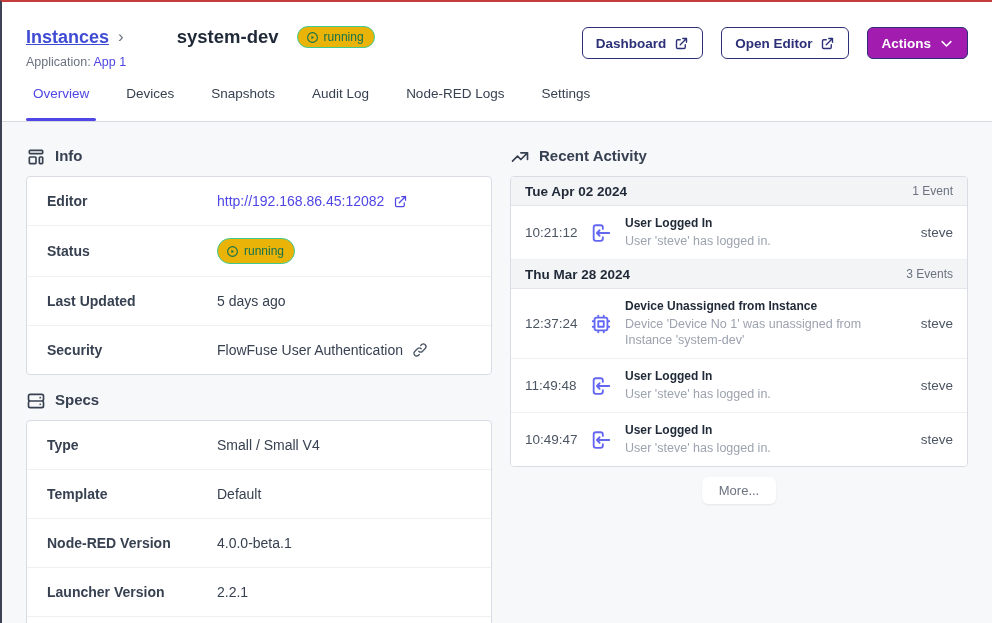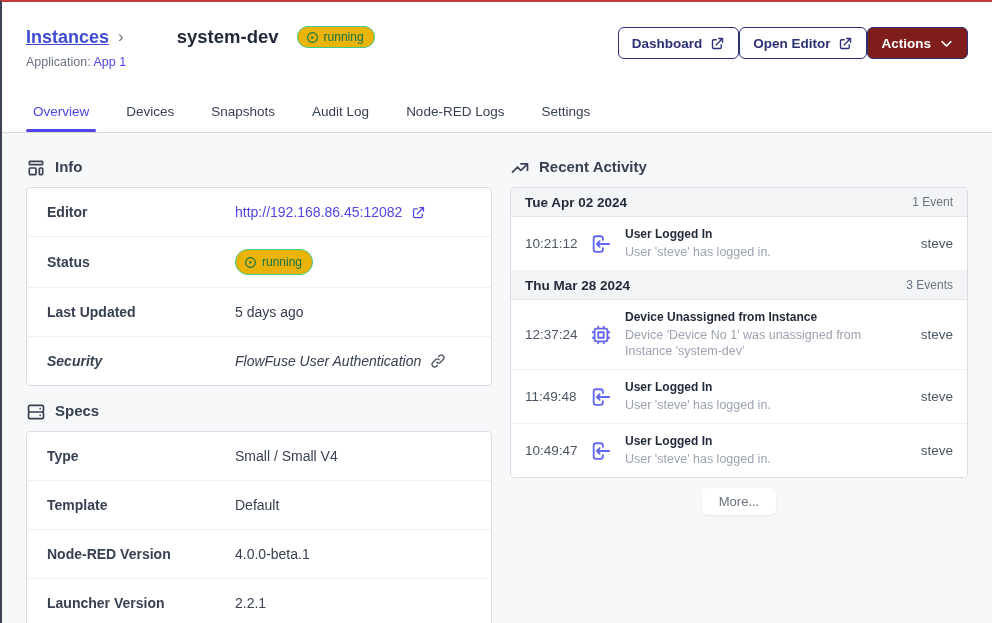--- a/index.html
+++ b/index.html
@@ -15,45 +15,45 @@
   .breadcrumb-row { display:flex; align-items:center; }
   .crumb-parent { color:#3f4bd3; font-weight:bold; font-size:18px; cursor:pointer;text-decoration:underline; }
   .crumb-sep { color:#6b7280; font-size:17px; margin:0 9px; }
   .crumb-current { color:#1f2937; font-weight:bold; font-size:18.5px;margin-left:44px; }
   .badge { display:inline-flex; align-items:center; gap:5px; background:#eab308; border:1px solid #43c98e;
            color:#14724e; border-radius:999px; padding:3px 10px 3px 8px; font-size:12px; }
   .badge svg { width:13px; height:13px; }
   .breadcrumb-row .badge { margin-left:18px; }
   .app-row { margin-top:7px; font-size:12.5px; color:#6b7280; }
   .app-link { color:#4f46e5; cursor:pointer; }
-  .header-buttons { position:absolute; top:25px; right:24px; display:flex; gap:0; }
+  .header-buttons { position:absolute; top:25px; right:24px; display:flex; gap:18px; }
   .btn { height:32px; display:inline-flex; align-items:center; gap:8px; padding:0 13px;
          border-radius:6px; font-size:13.5px; font-weight:bold; cursor:pointer;
          font-family:"Liberation Sans","DejaVu Sans",sans-serif; }
   .btn svg { width:15px; height:15px; }
   .btn-outline { border:1.5px solid #2b3077; color:#2b3077; background:#fff; }
-  .btn-primary { background:#7f1d1d; color:#fff; border:1.5px solid #2b3077; }
+  .btn-primary { background:#a21caf; color:#fff; border:1.5px solid #2b3077; }
   .tabs { display:flex; gap:37px; margin-top:17px; padding-left:7px; }
-  .tab { font-size:13.5px; color:#374151; padding-bottom:13px; position:relative; cursor:pointer;margin-top:18px; }
+  .tab { font-size:13.5px; color:#374151; padding-bottom:20px; position:relative; cursor:pointer; }
   .tab.active { color:#4f46e5; }
   .tab.active::after { content:""; position:absolute; left:-7px; right:-7px; bottom:0; height:3px;
                        background:#4f46e5; border-radius:2px; }
   
   .main { background:#f7f8fa; padding:25px 24px 12px; display:flex; gap:18px; flex:1; overflow:hidden; }
   .col-left { width:466px; flex:none; }
   .col-right { flex:1; min-width:0; }
   .section-header { display:flex; align-items:flex-start; gap:9px; font-size:15px; font-weight:bold;
                     color:#374151; margin-bottom:9px; }
   .section-header svg { width:20px; height:20px; color:#374151; }
   .section-specs { margin-top:16px; }
   .card { background:#fff; border:1px solid #d9dde3; border-radius:4px; overflow:hidden; }
   .kv-row { display:flex; align-items:center; padding:12px 20px; border-bottom:1px solid #eef0f3;
             font-size:14px; line-height:18px; }
-  .kv-row:last-child { border-bottom:none;font-style:italic; }
-  .kv-label { width:188px; flex:none; font-weight:bold; color:#374151; }
+  .kv-row:last-child { border-bottom:none; }
+  .kv-label { width:170px; flex:none; font-weight:bold; color:#374151; }
   .kv-value { color:#374151; display:flex; align-items:center; gap:9px; min-height:24px; }
   .link { color:#4f46e5; text-decoration:none; cursor:pointer; }
   .kv-value .ext-icon { width:15px; height:15px; color:#4f46e5; }
   .kv-value .chain-icon { width:16px; height:16px; color:#4b5563; }
   
   .group-header { display:flex; justify-content:space-between; align-items:center; background:#f3f4f6;
                   padding:5px 14px; border-bottom:1px solid #e2e5e9; height:29px; }
   .group-date { font-weight:bold; font-size:13.5px; color:#1f2937; }
   .group-count { font-size:12px; color:#6b7280; }
   .event-row { display:flex; align-items:center; padding:10px 14px; border-bottom:1px solid #eef0f3; background:#fff; }

